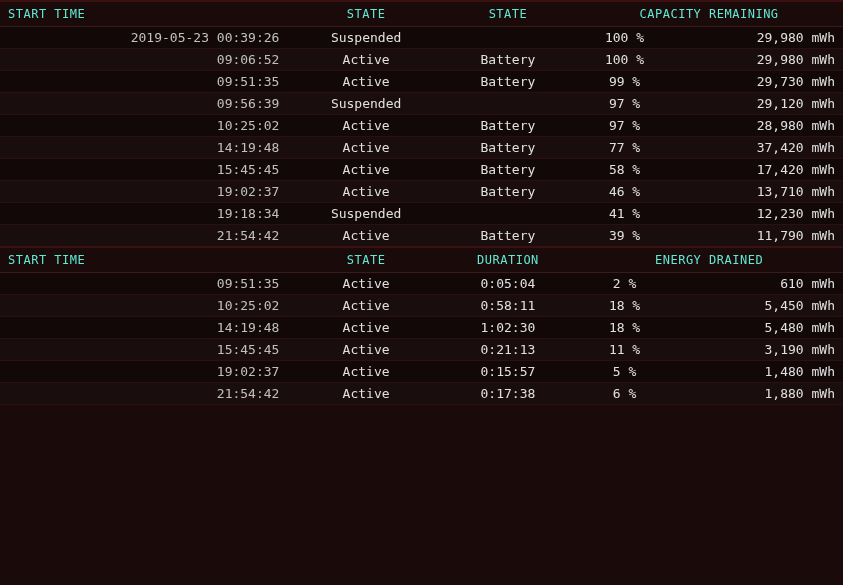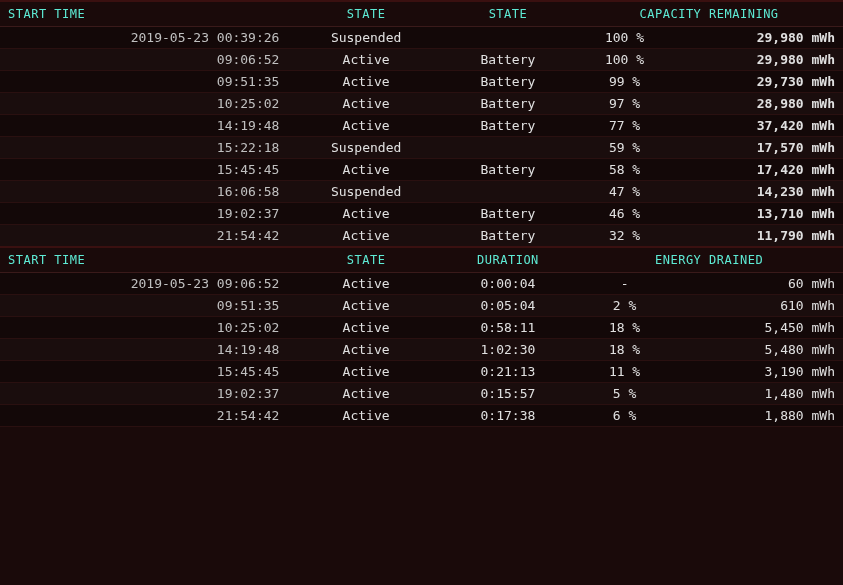--- a/index.html
+++ b/index.html
@@ -47,21 +47,20 @@
     }
     .col-datetime {
       text-align: right;
       white-space: nowrap;
     }
     .col-state {}
     .col-source {}
     .col-capacity-pct {}
     .col-capacity-mwh {
       text-align: right !important;
-      font-weight: bold;
     }
     .section-header th {
       background-color: #1a0a0a;
       color: #5eead4;
       font-weight: normal;
       font-size: 12px;
       padding: 5px 8px;
       border-top: 2px solid #3a1010;
       border-bottom: 1px solid #3a1a1a;
     }
@@ -103,86 +102,79 @@
       <td class="col-capacity-mwh mwh">29,980 mWh</td>
     </tr>
       <tr>
       <td class="col-datetime"><span class="time-only">09:51:35</span></td>
       <td class="col-state">Active</td>
       <td class="col-source">Battery</td>
       <td class="col-capacity-pct">99 %</td>
       <td class="col-capacity-mwh mwh">29,730 mWh</td>
     </tr>
       <tr>
+      <td class="col-datetime"><span class="time-only">09:56:39</span></td>
+      <td class="col-state">Suspended</td>
+      <td class="col-source"></td>
+      <td class="col-capacity-pct">97 %</td>
+      <td class="col-capacity-mwh mwh">29,120 mWh</td>
+    </tr>
+      <tr>
       <td class="col-datetime"><span class="time-only">10:25:02</span></td>
       <td class="col-state">Active</td>
       <td class="col-source">Battery</td>
       <td class="col-capacity-pct">97 %</td>
       <td class="col-capacity-mwh mwh">28,980 mWh</td>
     </tr>
       <tr>
       <td class="col-datetime"><span class="time-only">14:19:48</span></td>
       <td class="col-state">Active</td>
       <td class="col-source">Battery</td>
       <td class="col-capacity-pct">77 %</td>
       <td class="col-capacity-mwh mwh">37,420 mWh</td>
     </tr>
       <tr>
-      <td class="col-datetime"><span class="time-only">15:22:18</span></td>
+      <td class="col-datetime"><span class="time-only">15:45:45</span></td>
+      <td class="col-state">Active</td>
+      <td class="col-source">Battery</td>
+      <td class="col-capacity-pct">58 %</td>
+      <td class="col-capacity-mwh mwh">17,420 mWh</td>
+    </tr>
+      <tr>
+      <td class="col-datetime"><span class="time-only">19:02:37</span></td>
+      <td class="col-state">Active</td>
+      <td class="col-source">Battery</td>
+      <td class="col-capacity-pct">46 %</td>
+      <td class="col-capacity-mwh mwh">13,710 mWh</td>
+    </tr>
+      <tr>
+      <td class="col-datetime"><span class="time-only">19:18:34</span></td>
       <td class="col-state">Suspended</td>
       <td class="col-source"></td>
-      <td class="col-capacity-pct">59 %</td>
-      <td class="col-capacity-mwh mwh">17,570 mWh</td>
-    </tr>
-      <tr>
-      <td class="col-datetime"><span class="time-only">15:45:45</span></td>
-      <td class="col-state">Active</td>
-      <td class="col-source">Battery</td>
-      <td class="col-capacity-pct">58 %</td>
-      <td class="col-capacity-mwh mwh">17,420 mWh</td>
-    </tr>
-      <tr>
-      <td class="col-datetime"><span class="time-only">16:06:58</span></td>
-      <td class="col-state">Suspended</td>
-      <td class="col-source"></td>
-      <td class="col-capacity-pct">47 %</td>
-      <td class="col-capacity-mwh mwh">14,230 mWh</td>
-    </tr>
-      <tr>
-      <td class="col-datetime"><span class="time-only">19:02:37</span></td>
-      <td class="col-state">Active</td>
-      <td class="col-source">Battery</td>
-      <td class="col-capacity-pct">46 %</td>
-      <td class="col-capacity-mwh mwh">13,710 mWh</td>
+      <td class="col-capacity-pct">41 %</td>
+      <td class="col-capacity-mwh mwh">12,230 mWh</td>
     </tr>
       <tr>
       <td class="col-datetime"><span class="time-only">21:54:42</span></td>
       <td class="col-state">Active</td>
       <td class="col-source">Battery</td>
-      <td class="col-capacity-pct">32 %</td>
+      <td class="col-capacity-pct">39 %</td>
       <td class="col-capacity-mwh mwh">11,790 mWh</td>
     </tr>
     </tbody>
 
   <thead>
     <tr class="section-header">
       <th>START TIME</th>
       <th>STATE</th>
       <th>DURATION</th>
       <th colspan="2">ENERGY DRAINED</th>
     </tr>
   </thead>
   <tbody id="table2-body">
-  <tr>
-      <td class="col-datetime"><span class="full-date">2019-05-23 </span><span class="time-only">09:06:52</span></td>
-      <td class="col-state">Active</td>
-      <td class="col-duration">0:00:04</td>
-      <td class="col-energy-pct">-</td>
-      <td class="mwh">60 mWh</td>
-    </tr>
       <tr>
       <td class="col-datetime"><span class="time-only">09:51:35</span></td>
       <td class="col-state">Active</td>
       <td class="col-duration">0:05:04</td>
       <td class="col-energy-pct">2 %</td>
       <td class="mwh">610 mWh</td>
     </tr>
       <tr>
       <td class="col-datetime"><span class="time-only">10:25:02</span></td>
       <td class="col-state">Active</td>

